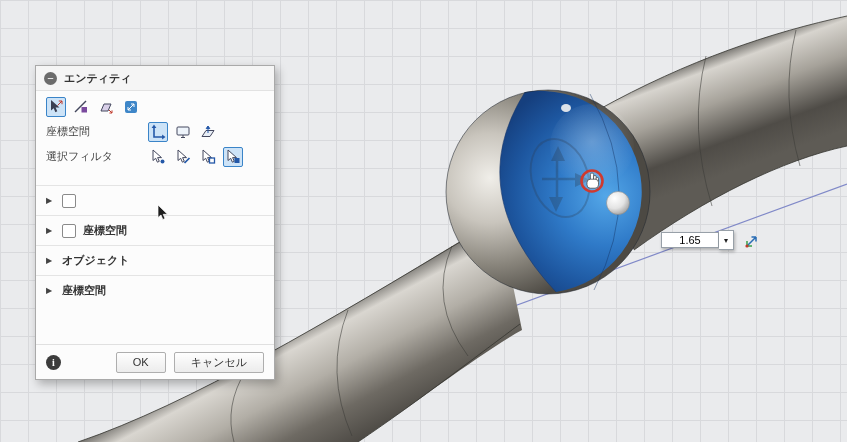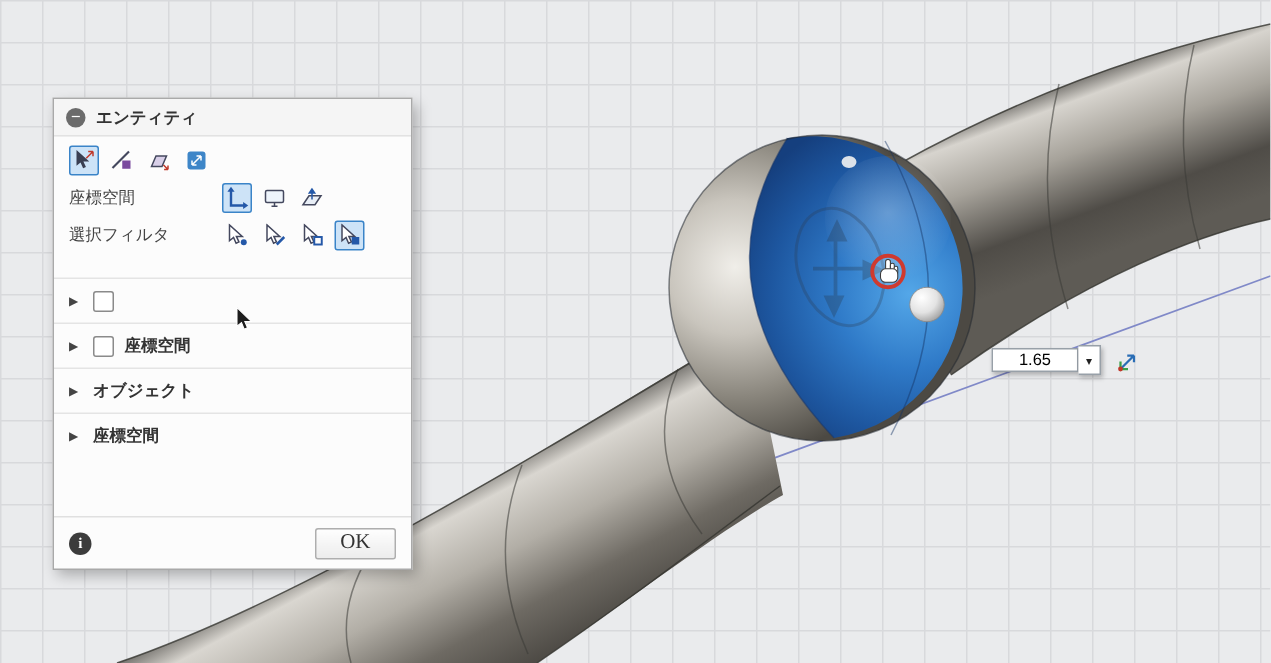--- a/index.html
+++ b/index.html
@@ -60,21 +60,21 @@
     margin-top:auto;height:34px;flex:none;border-top:1px solid #e0e0e0;
     display:flex;align-items:center;gap:8px;padding:0 10px;
   }
   .info-badge{
     width:15px;height:15px;border-radius:50%;background:#3c3c3c;color:#fff;
     display:grid;place-items:center;font:bold 10px "Liberation Serif","DejaVu Serif",serif;
   }
   .flex1{flex:1;}
   .btn{
     height:21px;background:linear-gradient(#fefefe,#ececec);
-    border:1px solid #aeaeae;border-radius:2px;font-size:14px;color:#333;padding:0 16px;font-family:Liberation Serif, serif;
+    border:1px solid #aeaeae;border-radius:2px;font-size:11px;color:#333;padding:0 16px;
   }
 
   
   .dist-group{position:absolute;left:661px;top:229px;display:flex;align-items:center;}
   .dist-input{
     width:58px;height:16px;box-sizing:border-box;border:1px solid #98a0a8;
     font:11px "Liberation Sans","DejaVu Sans",sans-serif;text-align:center;
     background:#fff;box-shadow:1px 2px 3px rgba(0,0,0,.25);padding:0;
   }
   .dist-drop{
@@ -299,20 +299,21 @@
     <div class="section">
       <span class="tri">▶</span>
       <span>座標空間</span>
     </div>
   </div>
 
   <div class="dlg-footer">
     <span class="info-badge">i</span>
     <span class="flex1"></span>
     <button class="btn">OK</button>
+    <button class="btn">キャンセル</button>
   </div>
 </div>
 
 <div class="dist-group">
   <input class="dist-input" value="1.65" style="">
   <button class="dist-drop">
     <span>▾</span>
   </button>
   <button class="manip-btn">
     <svg width="18" height="18" viewBox="0 0 18 18">

